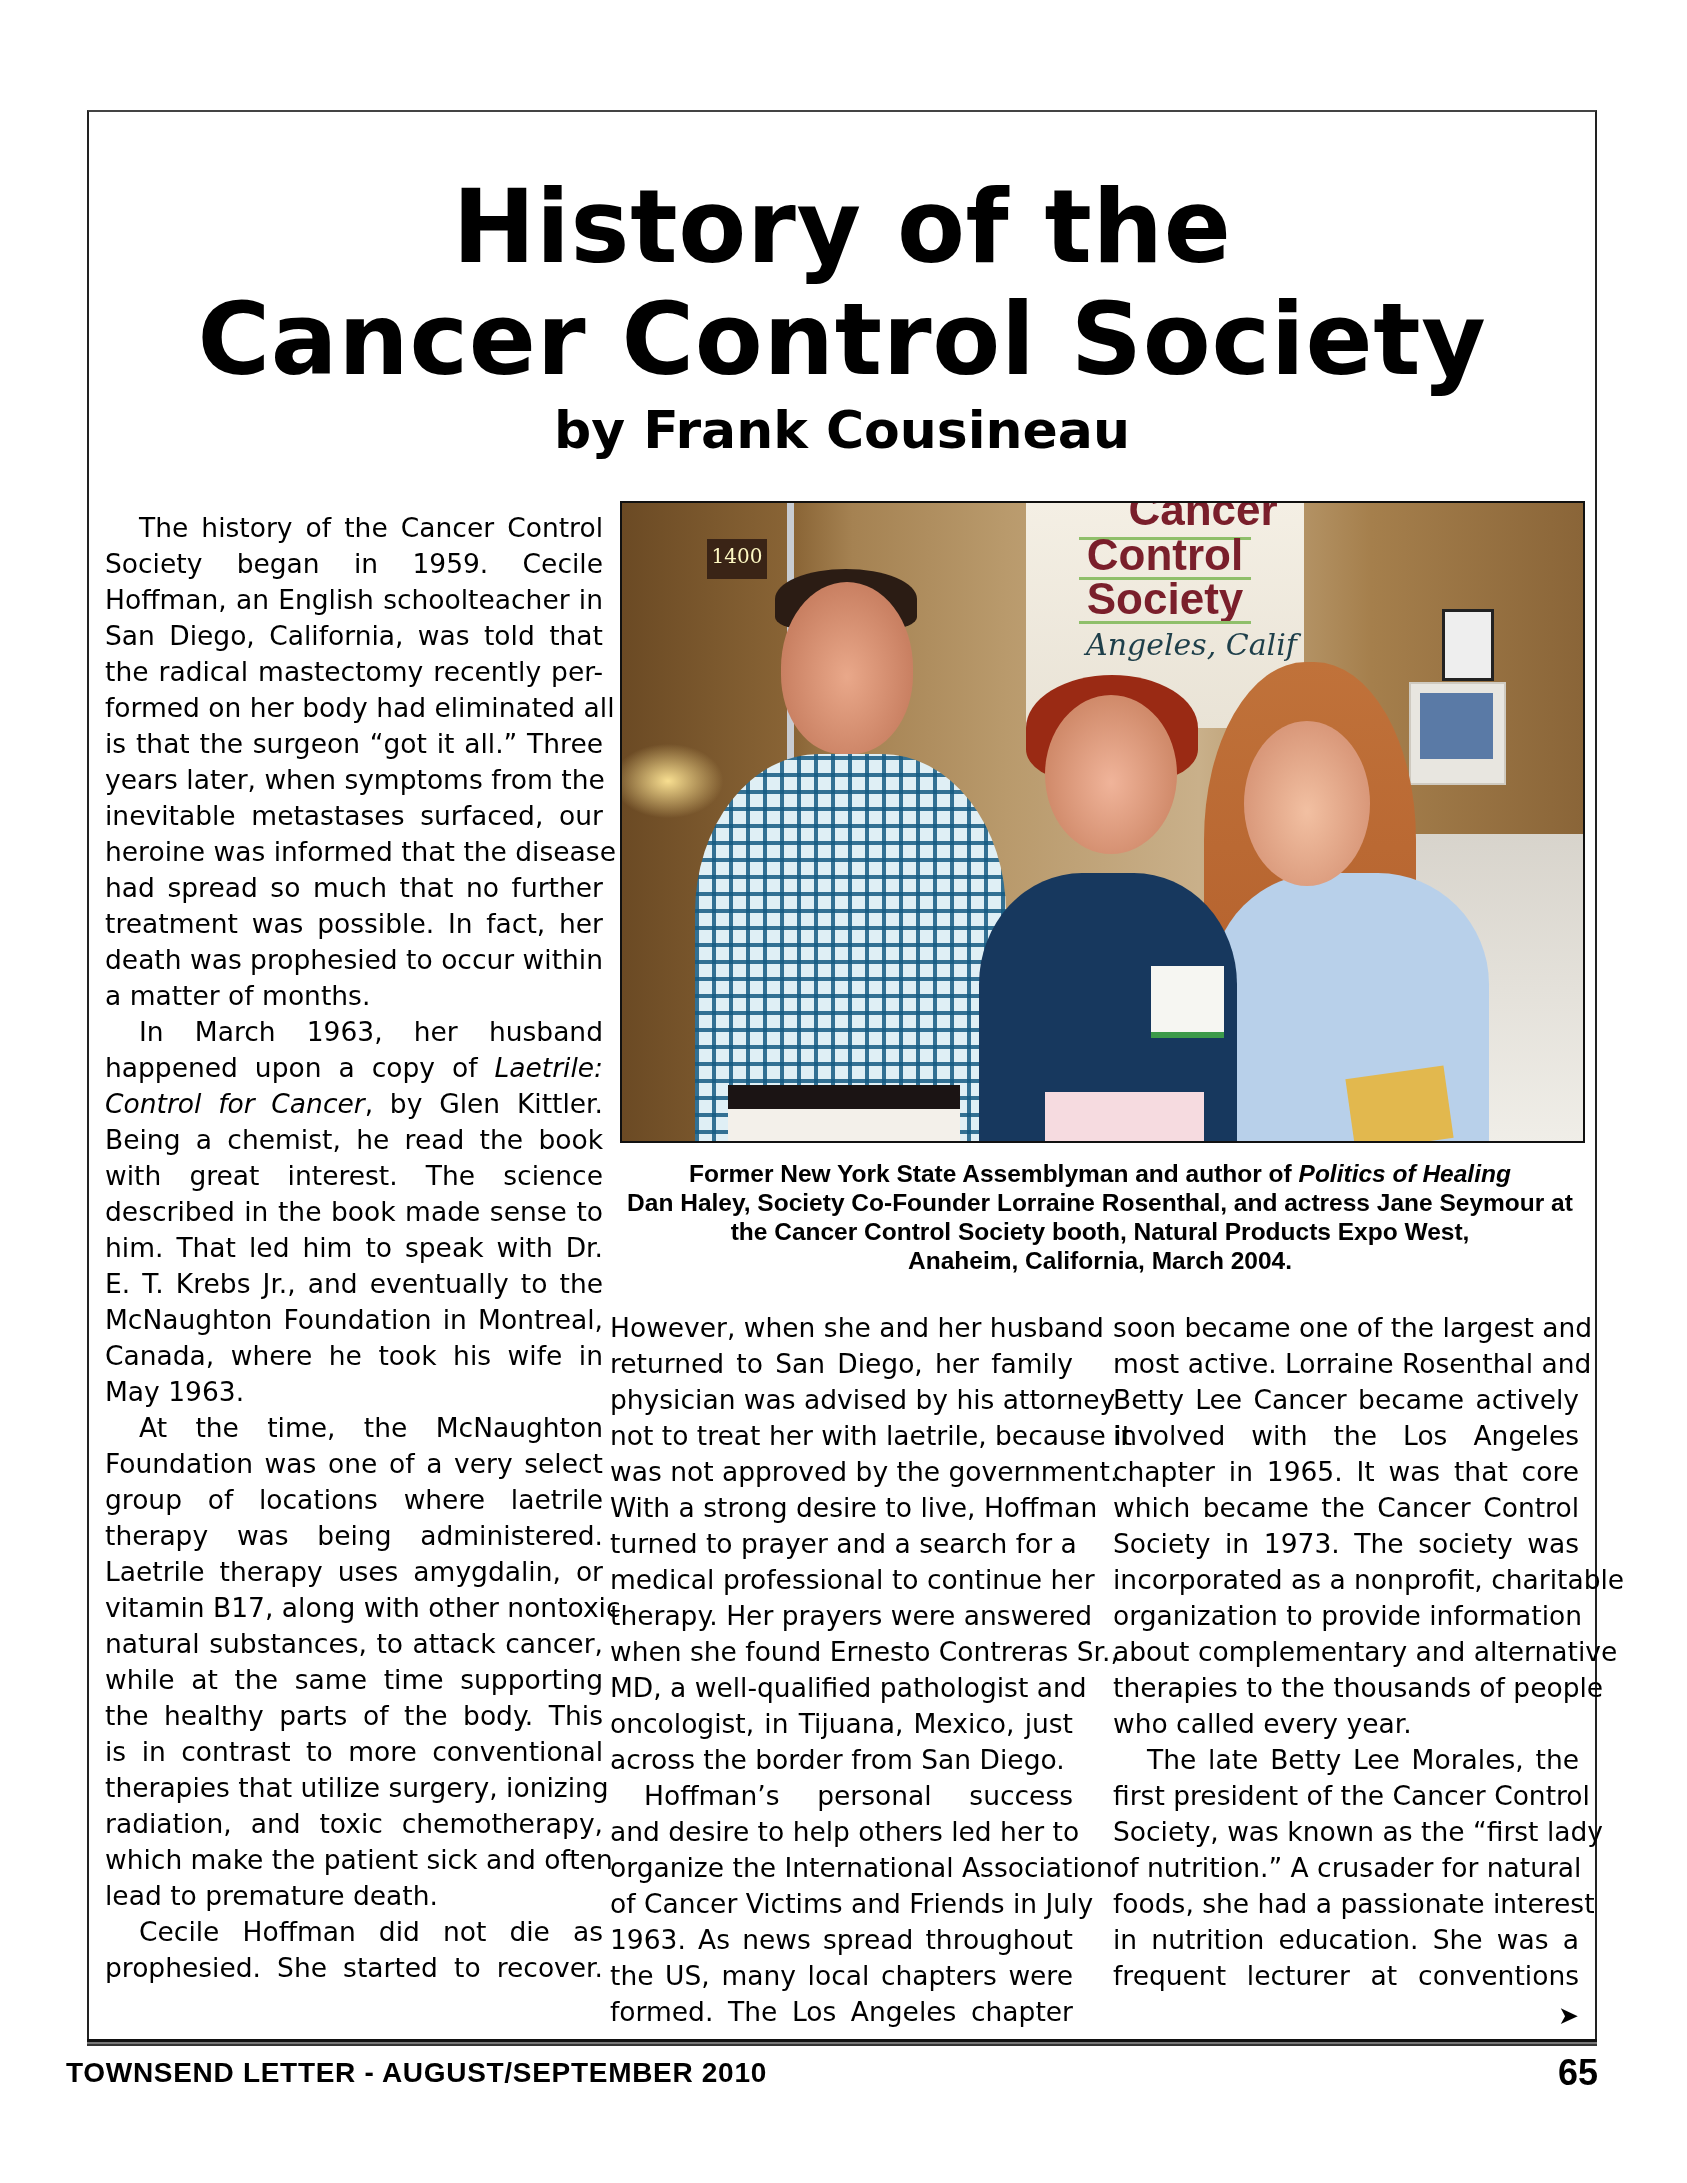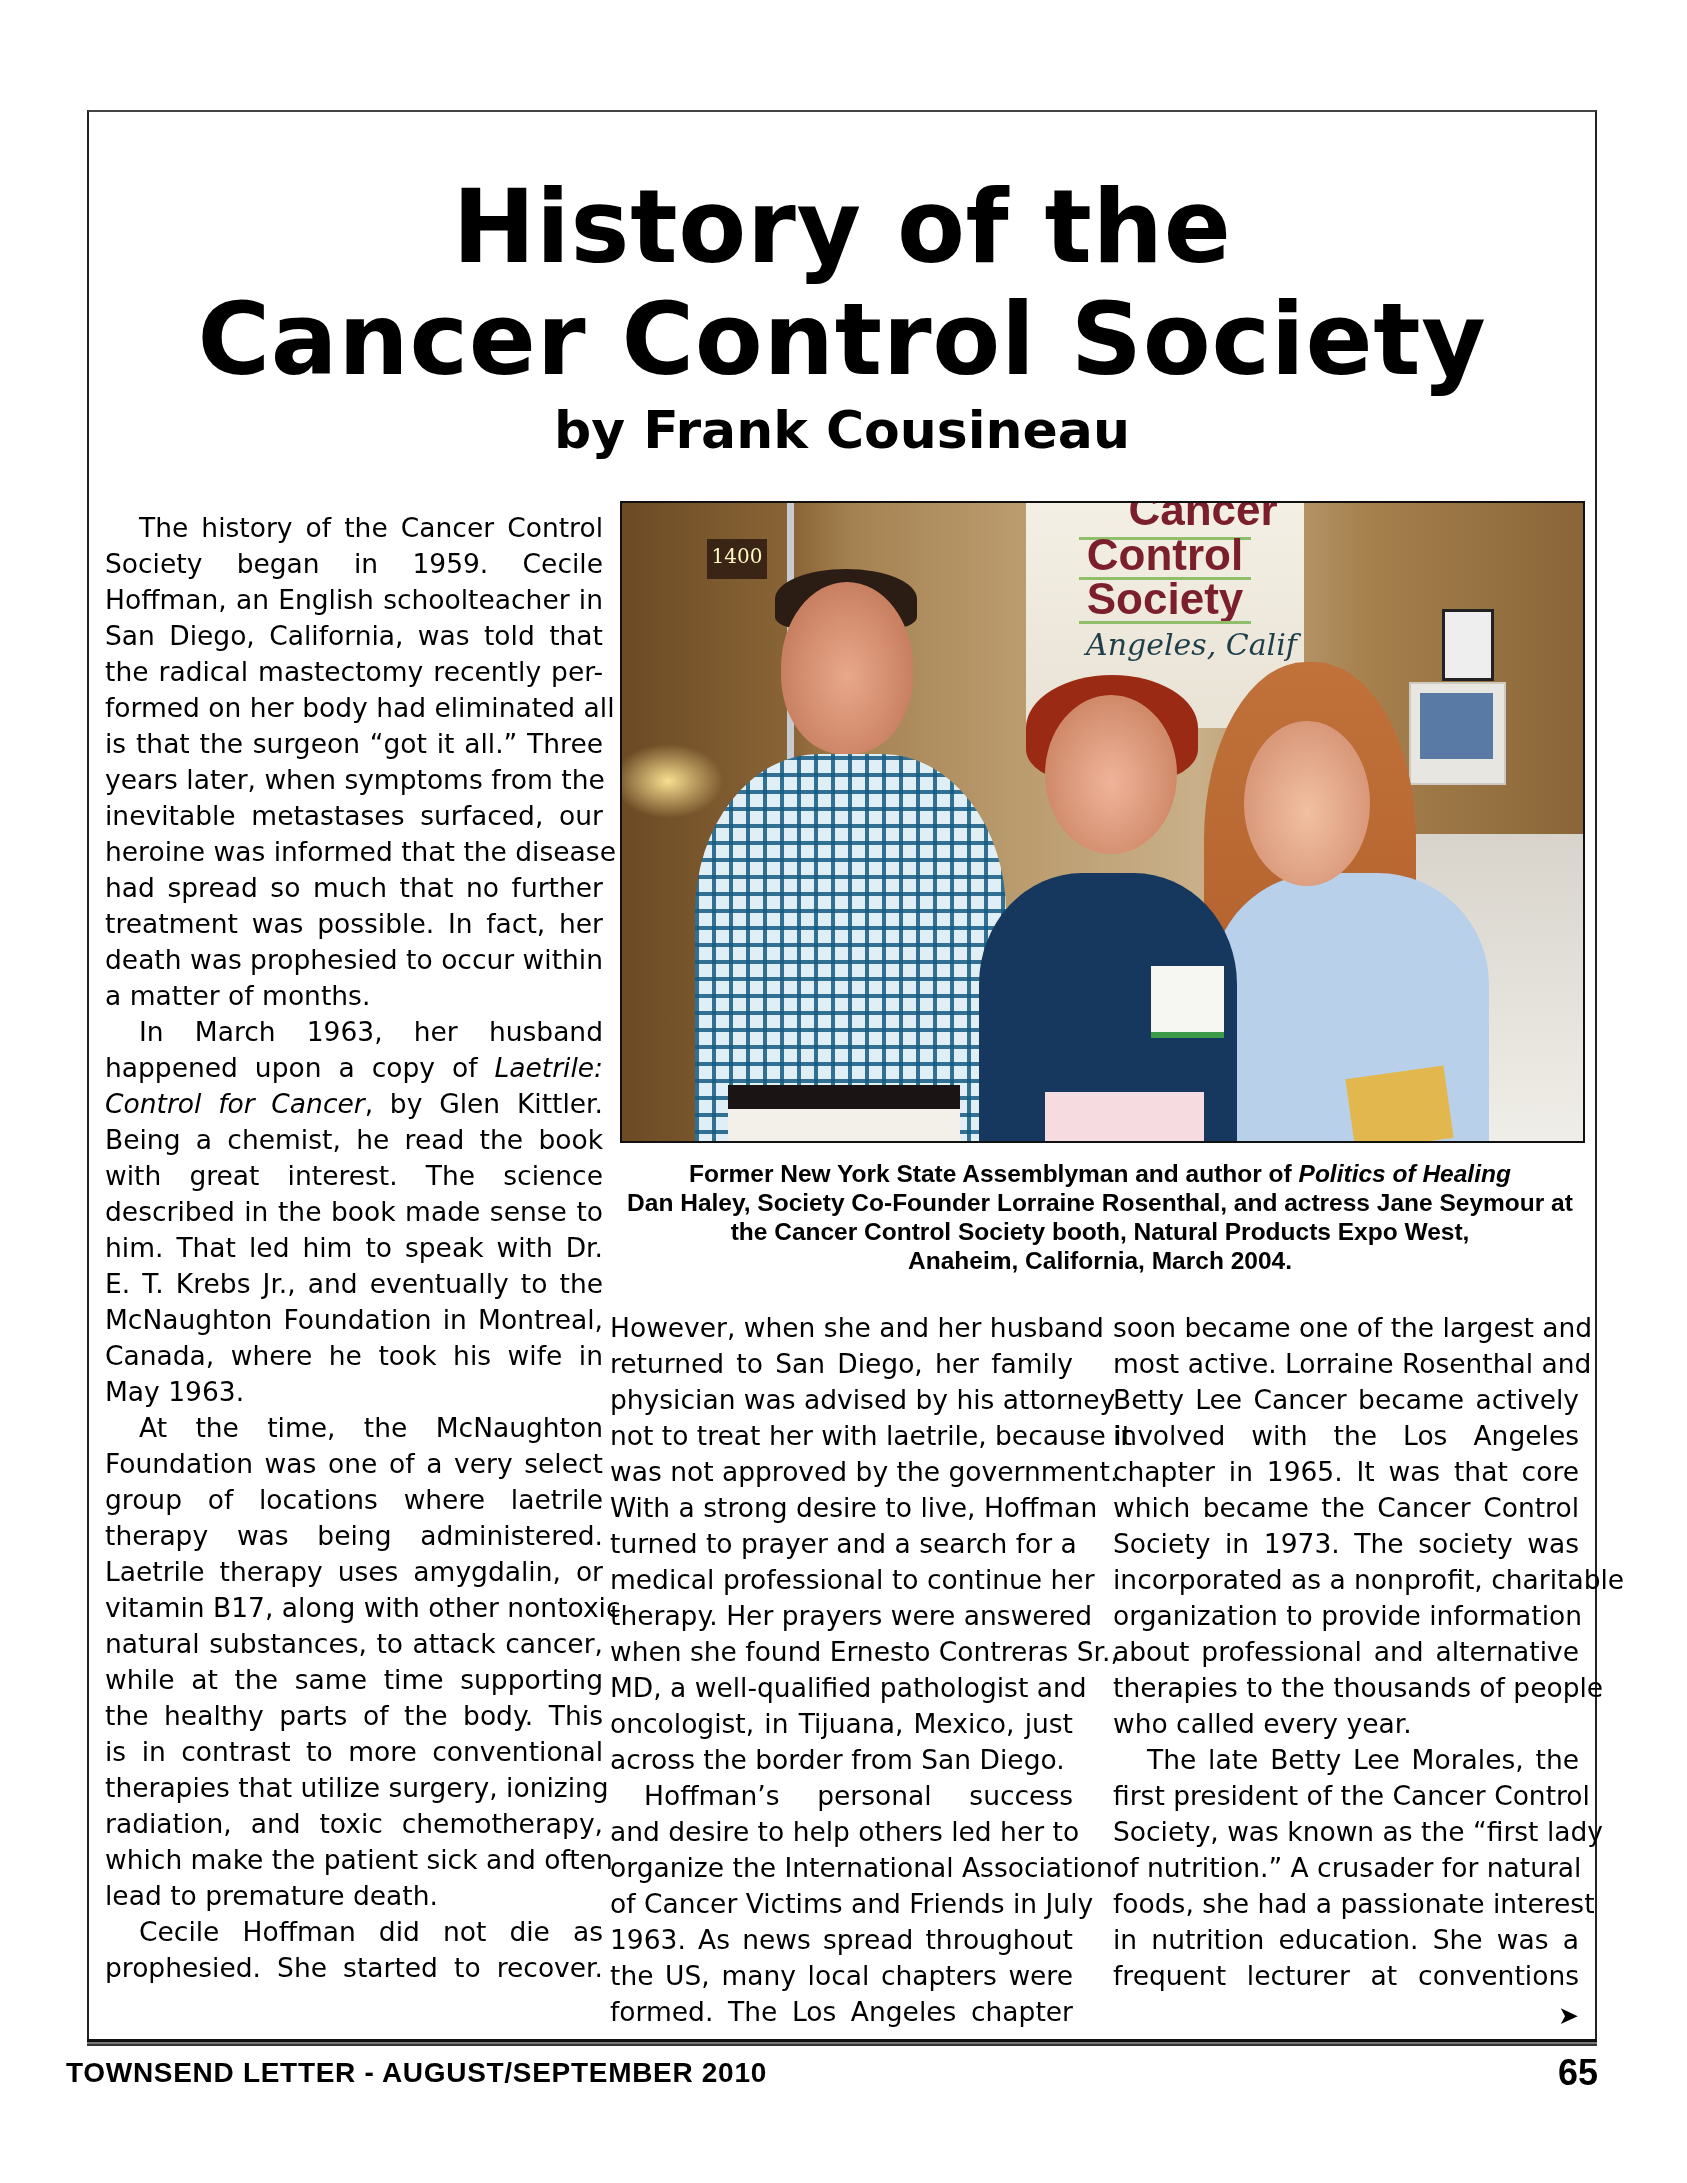--- a/index.html
+++ b/index.html
@@ -182,21 +182,21 @@
 <div class="col col-right">
     <span class="line">soon became one of the largest and</span>
     <span class="line">most active. Lorraine Rosenthal and</span>
     <span class="line">Betty Lee Cancer became actively</span>
     <span class="line">involved with the Los Angeles</span>
     <span class="line">chapter in 1965. It was that core</span>
     <span class="line">which became the Cancer Control</span>
     <span class="line">Society in 1973. The society was</span>
     <span class="line">incorporated as a nonprofit, charitable</span>
     <span class="line">organization to provide information</span>
-    <span class="line">about professional and alternative</span>
+    <span class="line">about complementary and alternative</span>
     <span class="line">therapies to the thousands of people</span>
     <span class="line last">who called every year.</span>
     <span class="line indent">The late Betty Lee Morales, the</span>
     <span class="line">first president of the Cancer Control</span>
     <span class="line">Society, was known as the “first lady</span>
     <span class="line">of nutrition.” A crusader for natural</span>
     <span class="line">foods, she had a passionate interest</span>
     <span class="line">in nutrition education. She was a</span>
     <span class="line">frequent lecturer at conventions</span>
   </div>

